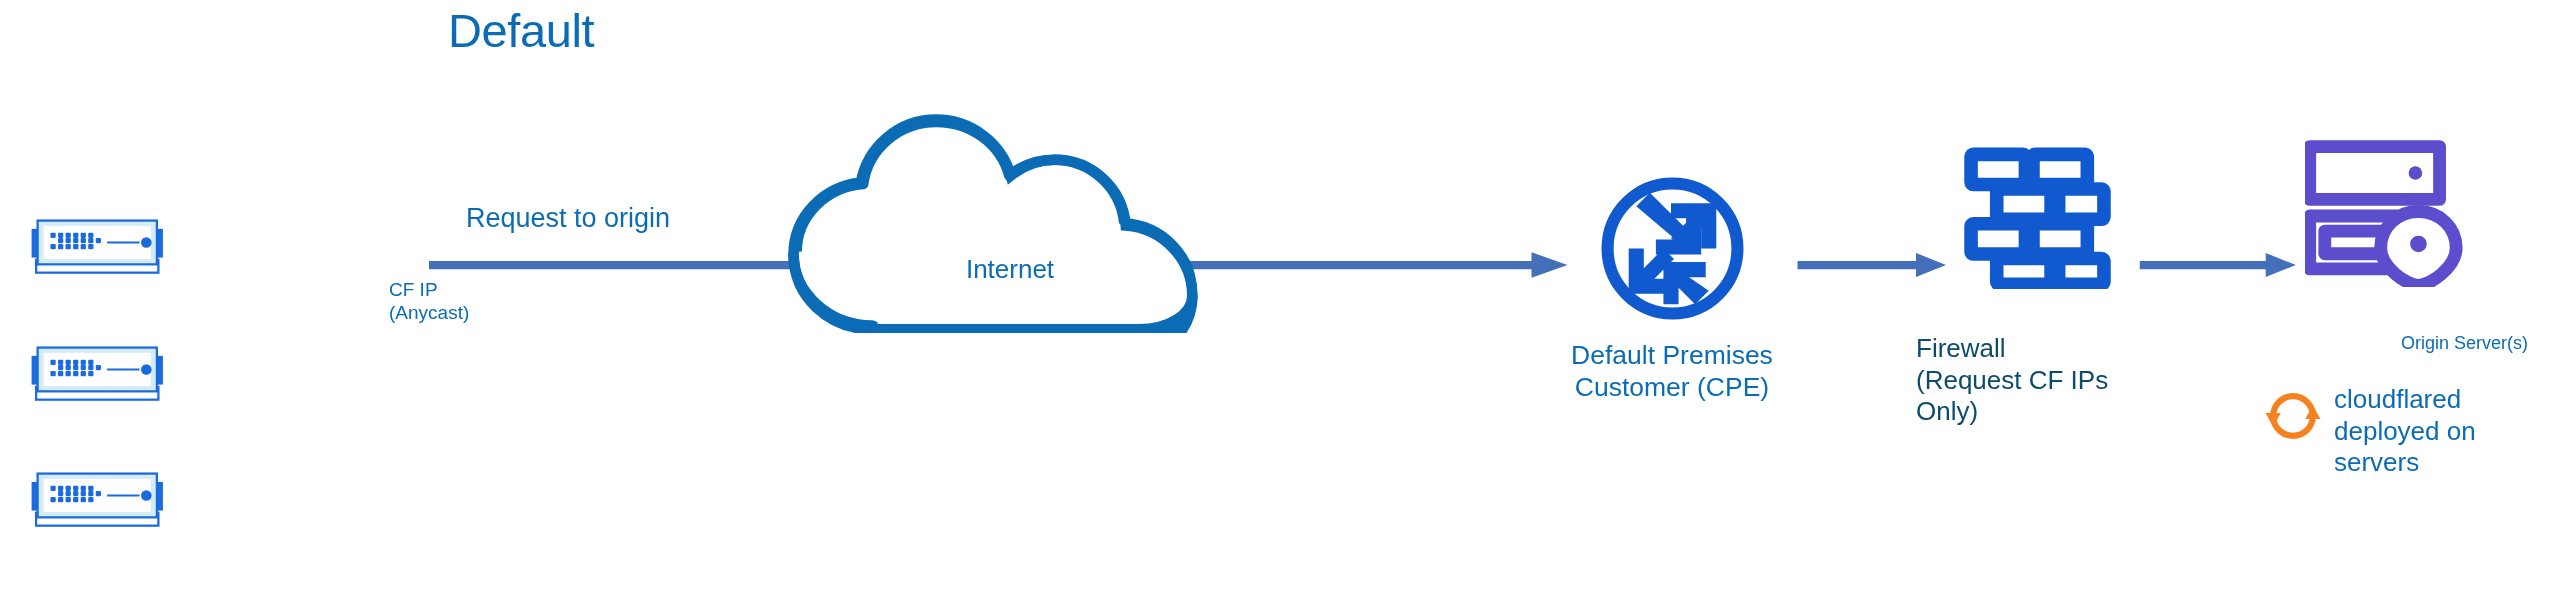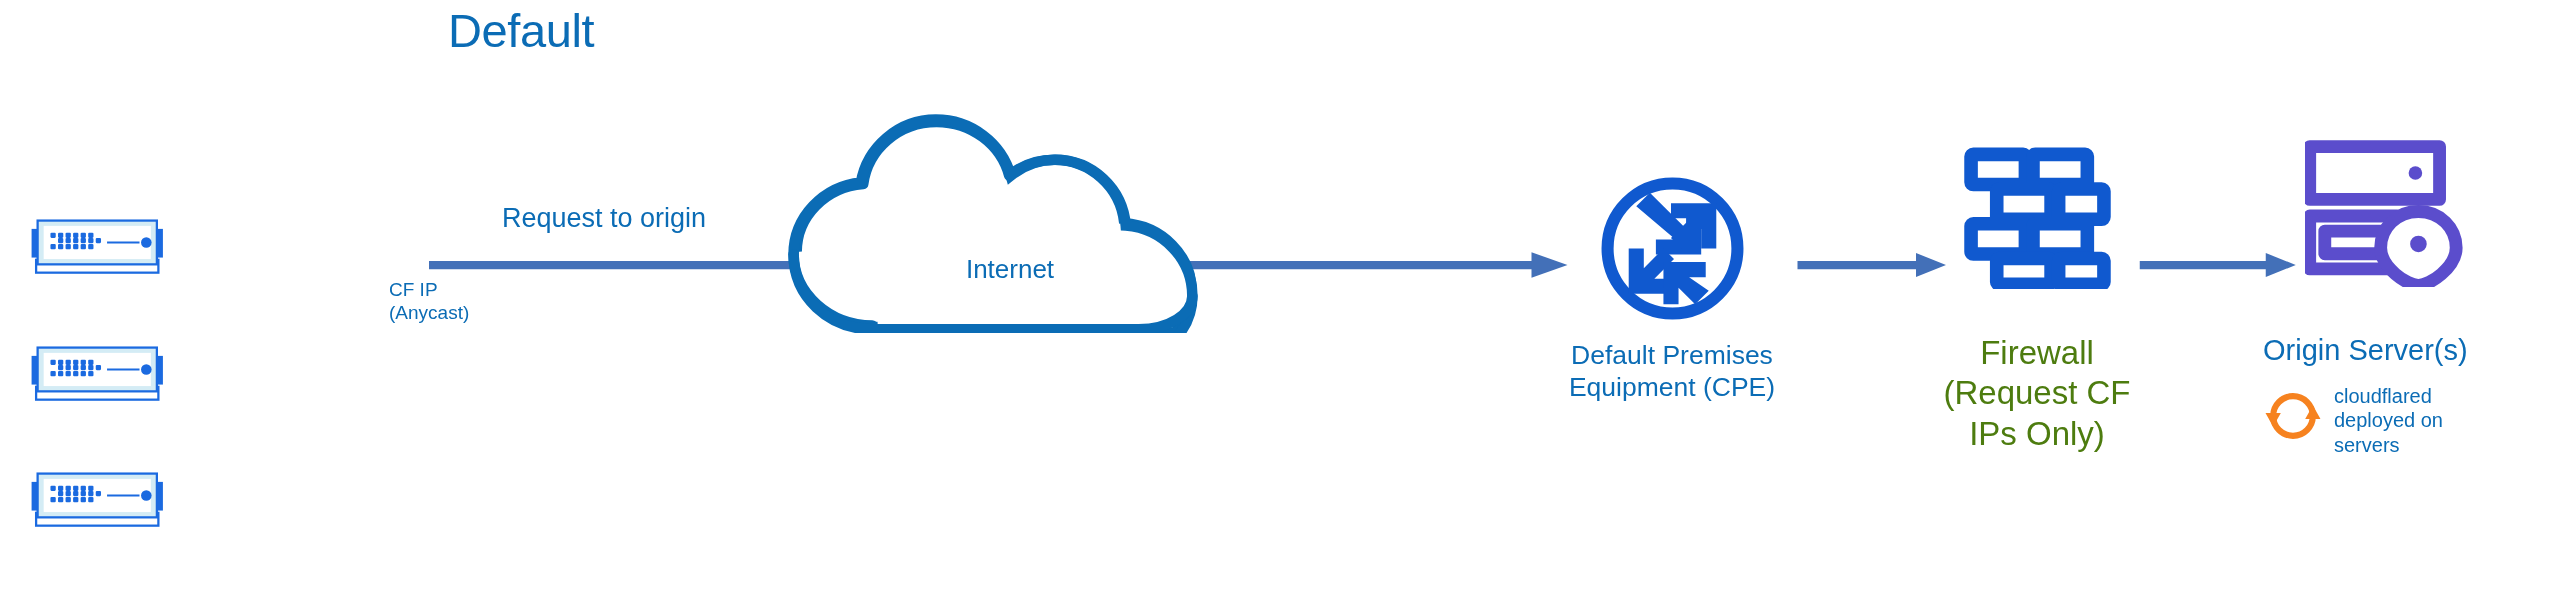--- a/index.html
+++ b/index.html
@@ -50,44 +50,44 @@
   #cpe-label {
     left: 1551px; top: 339px; width: 242px;
     text-align: center; font-size: 26.5px; line-height: 1.22;
     color: #0b6cb5;
   }
 
   
   #fw-icon { left: 1962px; top: 145px; width: 151px; height: 144px; }
   #fw-label {
     left: 1916px; top: 333px; width: 242px;
-    text-align: center; font-size: 33px; line-height: 1.22;
-    color: #4d7c0f;
+    text-align: left; font-size: 26px; line-height: 1.22;
+    color: #0c4a6e;
   }
 
   
   #origin-icon { left: 2305px; top: 136px; width: 174px; height: 151px; }
   #origin-label {
     left: 2263px; top: 333px; width: 265px;
-    text-align: left; font-size: 29px; line-height: 1.22;
+    text-align: right; font-size: 18px; line-height: 1.22;
     color: #0b6cb5; white-space: nowrap;
   }
   #cloudflared-row {
     left: 2264px; top: 384px; width: 303px;
     display: flex; align-items: flex-start; gap: 12px;
   }
   #cloudflared-icon { width: 58px; height: 58px; flex: 0 0 58px; margin-top: 3px; }
   #cloudflared-text {
-    font-size: 20px; line-height: 1.22; color: #0b6cb5; width: 227px;
+    font-size: 26px; line-height: 1.22; color: #0b6cb5; width: 227px;
   }
 
   
   #req-label {
     left: 466px; top: 203px;
-    font-size: 27px; color: #0b6cb5; white-space: nowrap; margin-left: 36px;
+    font-size: 27px; color: #0b6cb5; white-space: nowrap;
   }
   #cfip-label {
     left: 389px; top: 278px;
     font-size: 19px; line-height: 1.22; color: #0b6cb5; white-space: nowrap;
   }
 </style>
 </head>
 <body>
 
 <div id="stage">
@@ -249,21 +249,21 @@
         <path d="M42 160 L42 100 L62 100 L62 126 L88 100 L102 114 L76 140 L102 140 L102 160 Z"></path>
       </g>
 
       <g fill="#1059cf">
         <path d="M148 156 L130 174 L108 152 L108 174 L88 174 L88 118 L144 118 L144 138 L122 138 Z"></path>
       </g>
     </svg>
   </div>
   <div class="abs" id="cpe-label">
     <div>Default Premises</div>
-    <div>Equipment (CPE)</div>
+    <div>Customer (CPE)</div>
   </div>
 
   <svg class="abs" style="left:1797px; top:250px;" width="151" height="30" viewBox="0 0 200 40">
     <line x1="0" y1="20" x2="166" y2="20" stroke="#4370b8" stroke-width="11"></line>
     <polygon points="158,4 198,20 158,36" fill="#4370b8"></polygon>
   </svg>
 
   <div class="abs" id="fw-icon">
     <svg width="151" height="144" viewBox="0 0 200 190">
       <g fill="none" stroke="#1059cf" stroke-width="18" stroke-linejoin="round">

